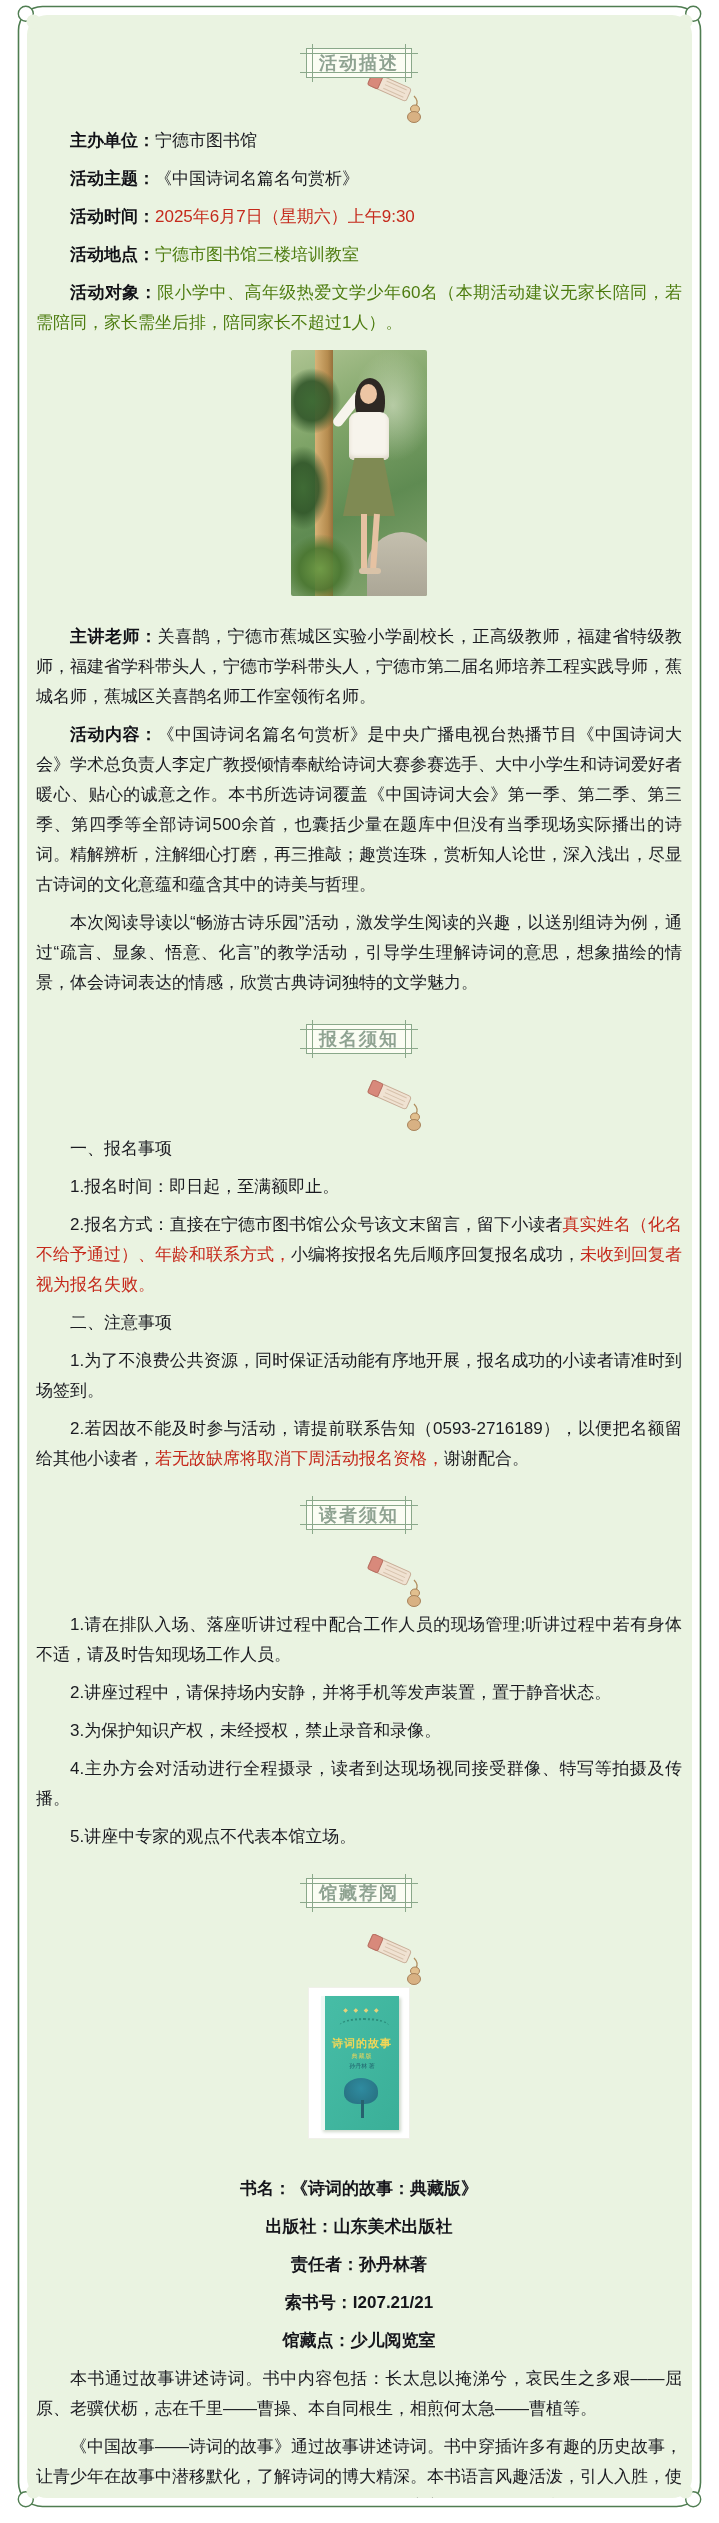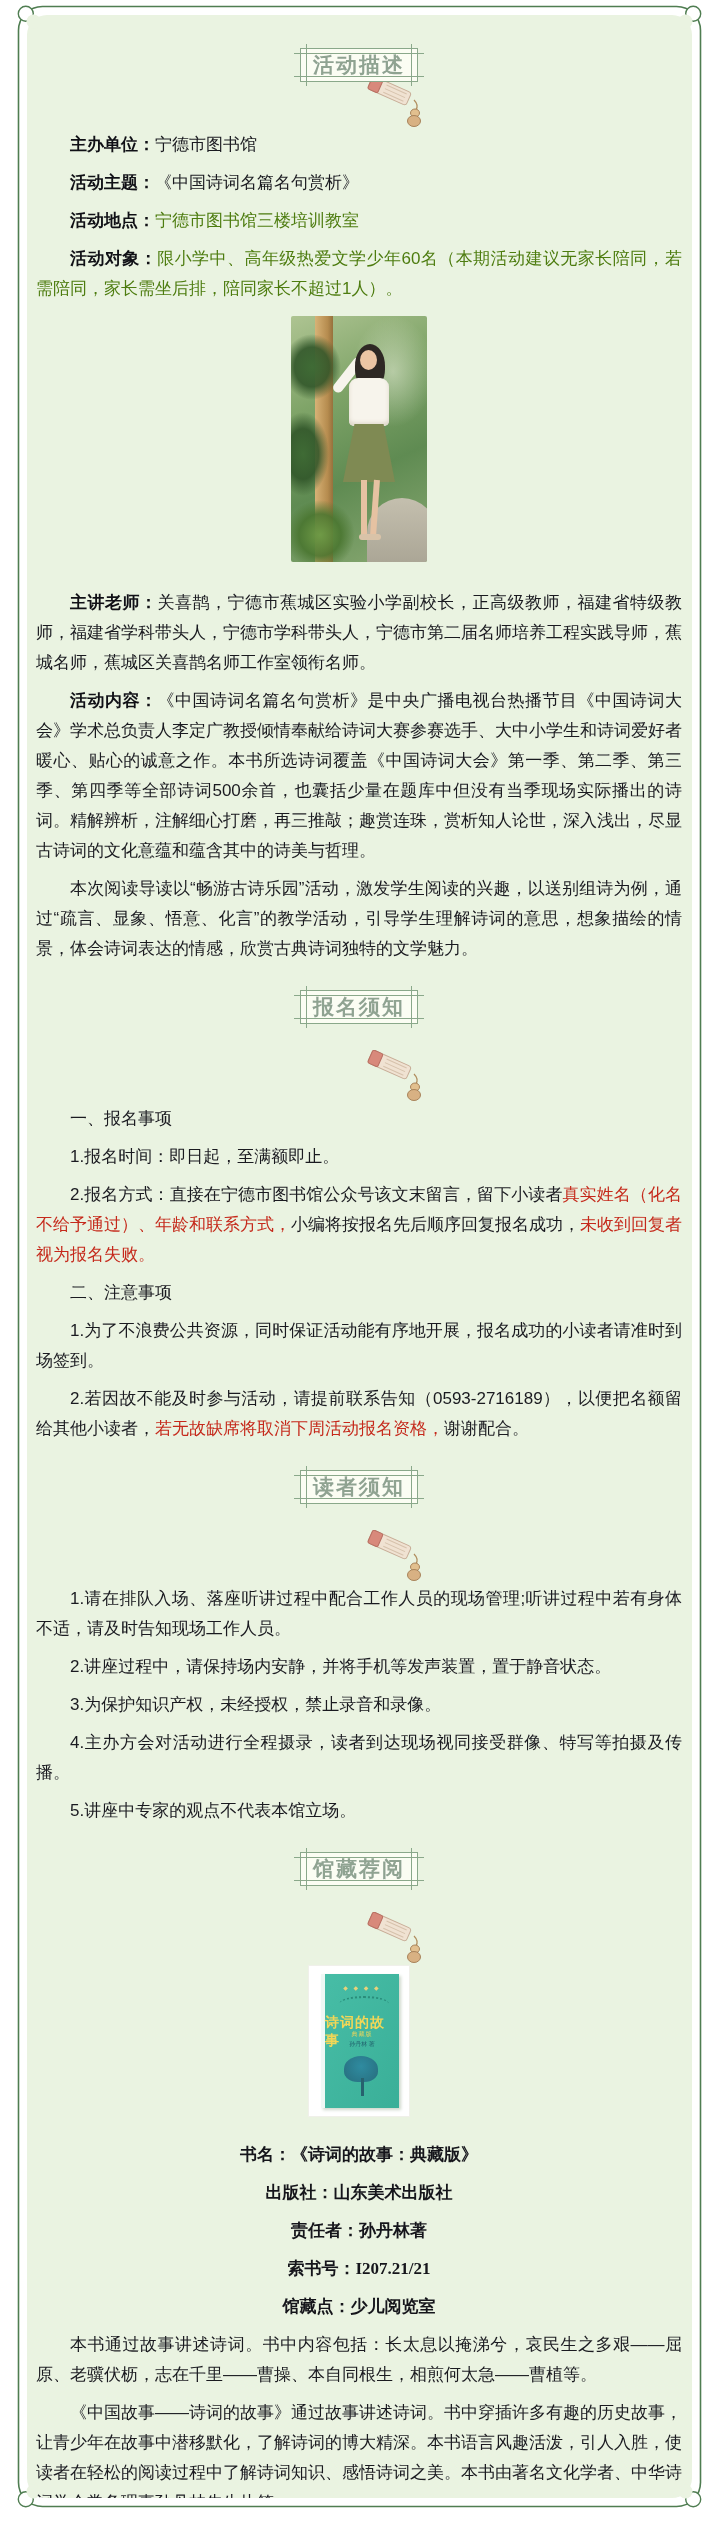--- a/index.html
+++ b/index.html
@@ -22,21 +22,21 @@
   }
   .plaque::before{
     content:"";position:absolute;top:-5px;bottom:-5px;left:5px;right:5px;
     border-left:1.2px solid #8aa88a;border-right:1.2px solid #8aa88a;
   }
   .plaque::after{
     content:"";position:absolute;left:-7px;right:-7px;top:4px;bottom:4px;
     border-top:1.2px solid #8aa88a;border-bottom:1.2px solid #8aa88a;
   }
   .plaque .ptxt{
-    font-size:21px;font-weight:bold;letter-spacing:2px;color:#8fa391;
+    font-size:18px;font-weight:bold;letter-spacing:2px;color:#8fa391;
     text-shadow:0 0 1px #ffffff;
     text-align:center;
   }
   .stamp{margin-top:-6px;transform:translateX(38px);}
   
   p.body{
     margin:0 0 8px;font-size:17px;line-height:30px;color:#1a1a20;
     text-indent:2em;text-align:justify;
   }
   p.body.sp{margin-top:2px;}
@@ -82,36 +82,36 @@
   }
   .bookcover{
     position:absolute;left:12px;top:8px;right:10px;bottom:8px;
     background:linear-gradient(120deg,#47bda6,#3aaf98);
     border-left:4px solid #eef8f4;box-shadow:2px 2px 3px #cfd8cc;
   }
   .bookcover .seals{position:absolute;left:0;right:0;top:10px;text-align:center;
     font-size:6px;letter-spacing:2px;color:#e8d27a;}
   .bookcover .arc{position:absolute;left:14px;right:10px;top:22px;height:14px;
     border-top:2px dotted #2a8d7b;border-radius:50%;}
-  .bookcover .btitle{position:absolute;left:0;right:0;top:40px;
-    font-size:14px;font-weight:bold;color:#f2d757;letter-spacing:1px;}
+  .bookcover .btitle{position:absolute;left:0;right:0;top:40px;text-align:center;
+    font-size:11px;font-weight:bold;color:#f2d757;letter-spacing:1px;}
   .bookcover .bsub{position:absolute;left:0;right:0;top:56px;text-align:center;
     font-size:6px;color:#f2d757;letter-spacing:1px;}
   .bookcover .bauthor{position:absolute;left:0;right:0;top:66px;text-align:center;
     font-size:6px;color:#1f5e6b;}
   .bookcover .tree{position:absolute;left:50%;bottom:26px;width:34px;height:26px;margin-left:-18px;
     border-radius:50% 50% 40% 40%;background:radial-gradient(circle at 50% 40%,#2f8ba0,#276d7d);}
   .bookcover .trunk{position:absolute;left:50%;bottom:12px;width:3px;height:18px;margin-left:-1px;
     background:#27616e;}
   
   .book-info p{
     margin:0 0 8px;text-align:center;font-size:17px;line-height:30px;
     font-weight:bold;color:#15151b;
   }
-  .book-info{margin-top:24px;font-family:Liberation Serif, serif;}
+  .book-info{margin-top:36px;}
   .mt-book{margin-top:6px;}
 </style>
 </head>
 <body>
 
 <svg class="frame" viewBox="0 0 719 2523">
   <rect x="18.5" y="6.5" width="682" height="2500" rx="24" fill="none" stroke="#4f7d51" stroke-width="1.6"></rect>
   <circle cx="25.8" cy="13.8" r="7.5" fill="#ffffff" stroke="#4f7d51" stroke-width="1.4"></circle>
   <circle cx="693.2" cy="13.8" r="7.5" fill="#ffffff" stroke="#4f7d51" stroke-width="1.4"></circle>
   <circle cx="25.8" cy="2499.2" r="7.5" fill="#ffffff" stroke="#4f7d51" stroke-width="1.4"></circle>
@@ -142,20 +142,23 @@
       <ellipse cx="52" cy="45" rx="6.5" ry="5.5" fill="#d8b183" stroke="#a8835b"></ellipse>
     </svg>
   </div>
 
   <div class="meta">
     <p class="body">
       <span class="lbl">主办单位：</span><span>宁德市图书馆</span>
     </p>
     <p class="body">
       <span class="lbl">活动主题：</span><span>《中国诗词名篇名句赏析》</span>
+    </p>
+    <p class="body">
+      <span class="lbl">活动时间：</span><span class="red">2025年6月7日（星期六）上午9:30</span>
     </p>
     <p class="body">
       <span class="lbl">活动地点：</span><span class="red-soft">宁德市图书馆三楼培训教室</span>
     </p>
     <p class="body">
       <span class="lbl">活动对象：</span><span class="red-soft">限小学中、高年级热爱文学少年60名（本期活动建议无家长陪同，若需陪同，家长需坐后排，陪同家长不超过1人）。</span>
     </p>
   </div>
 
   <div class="photo">

